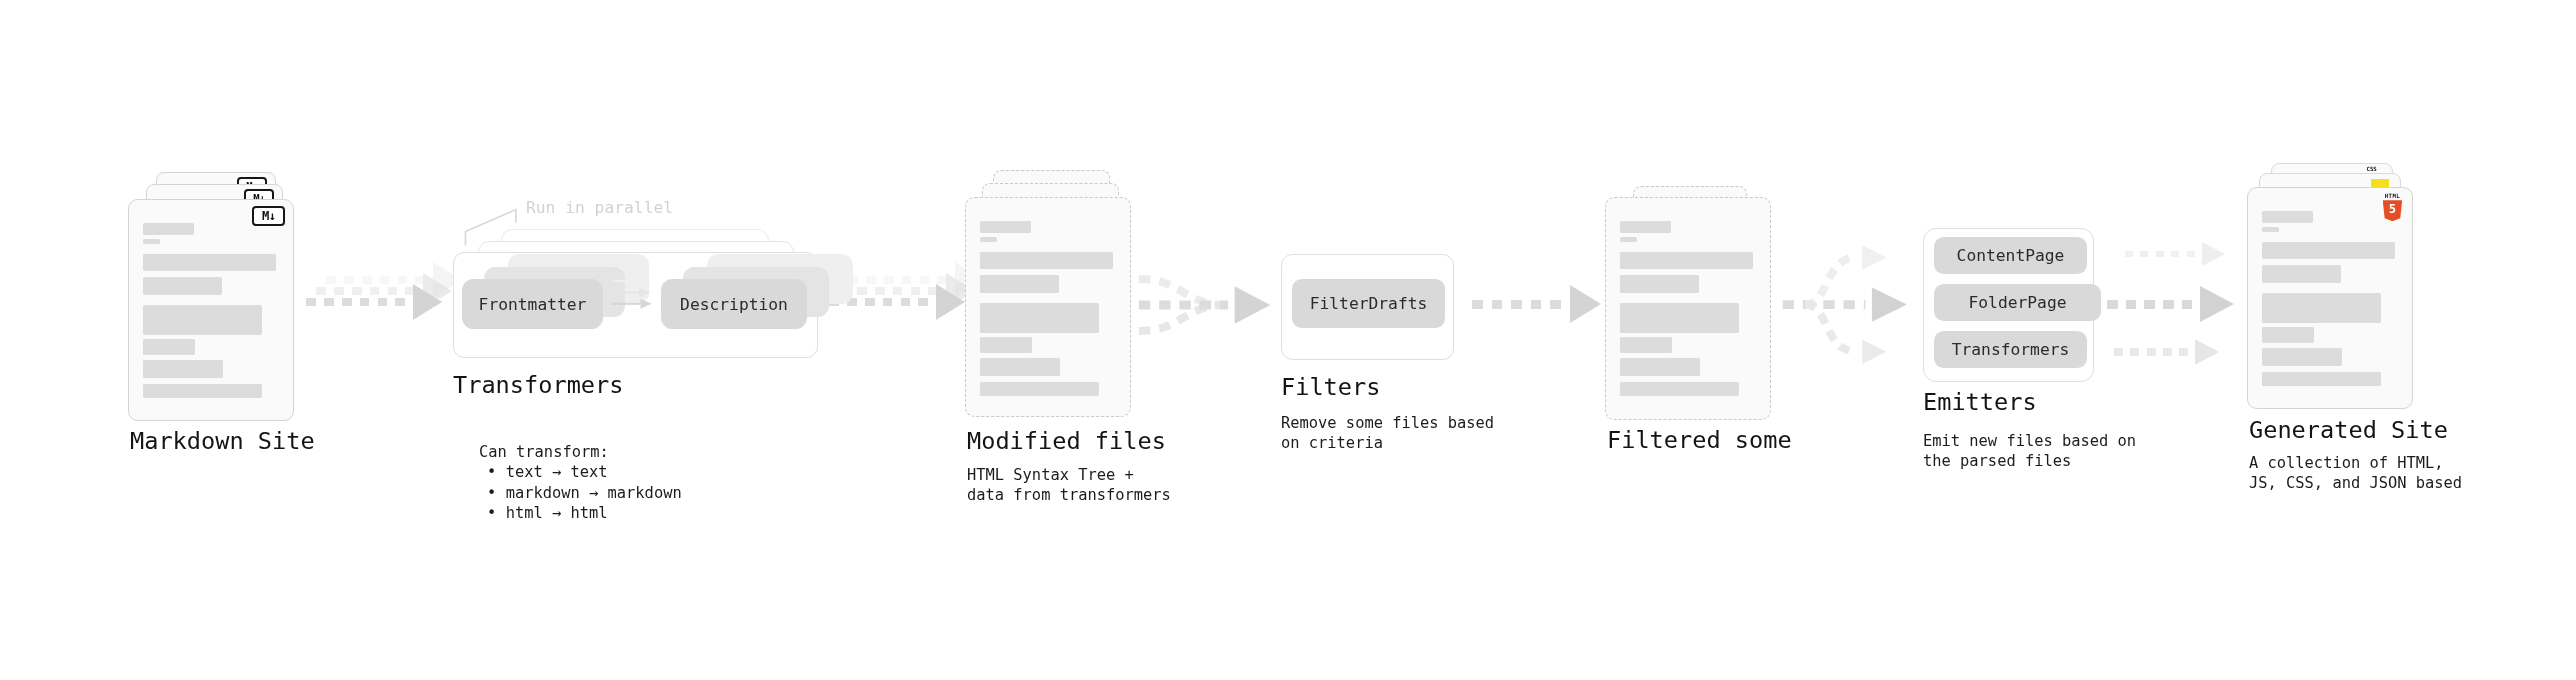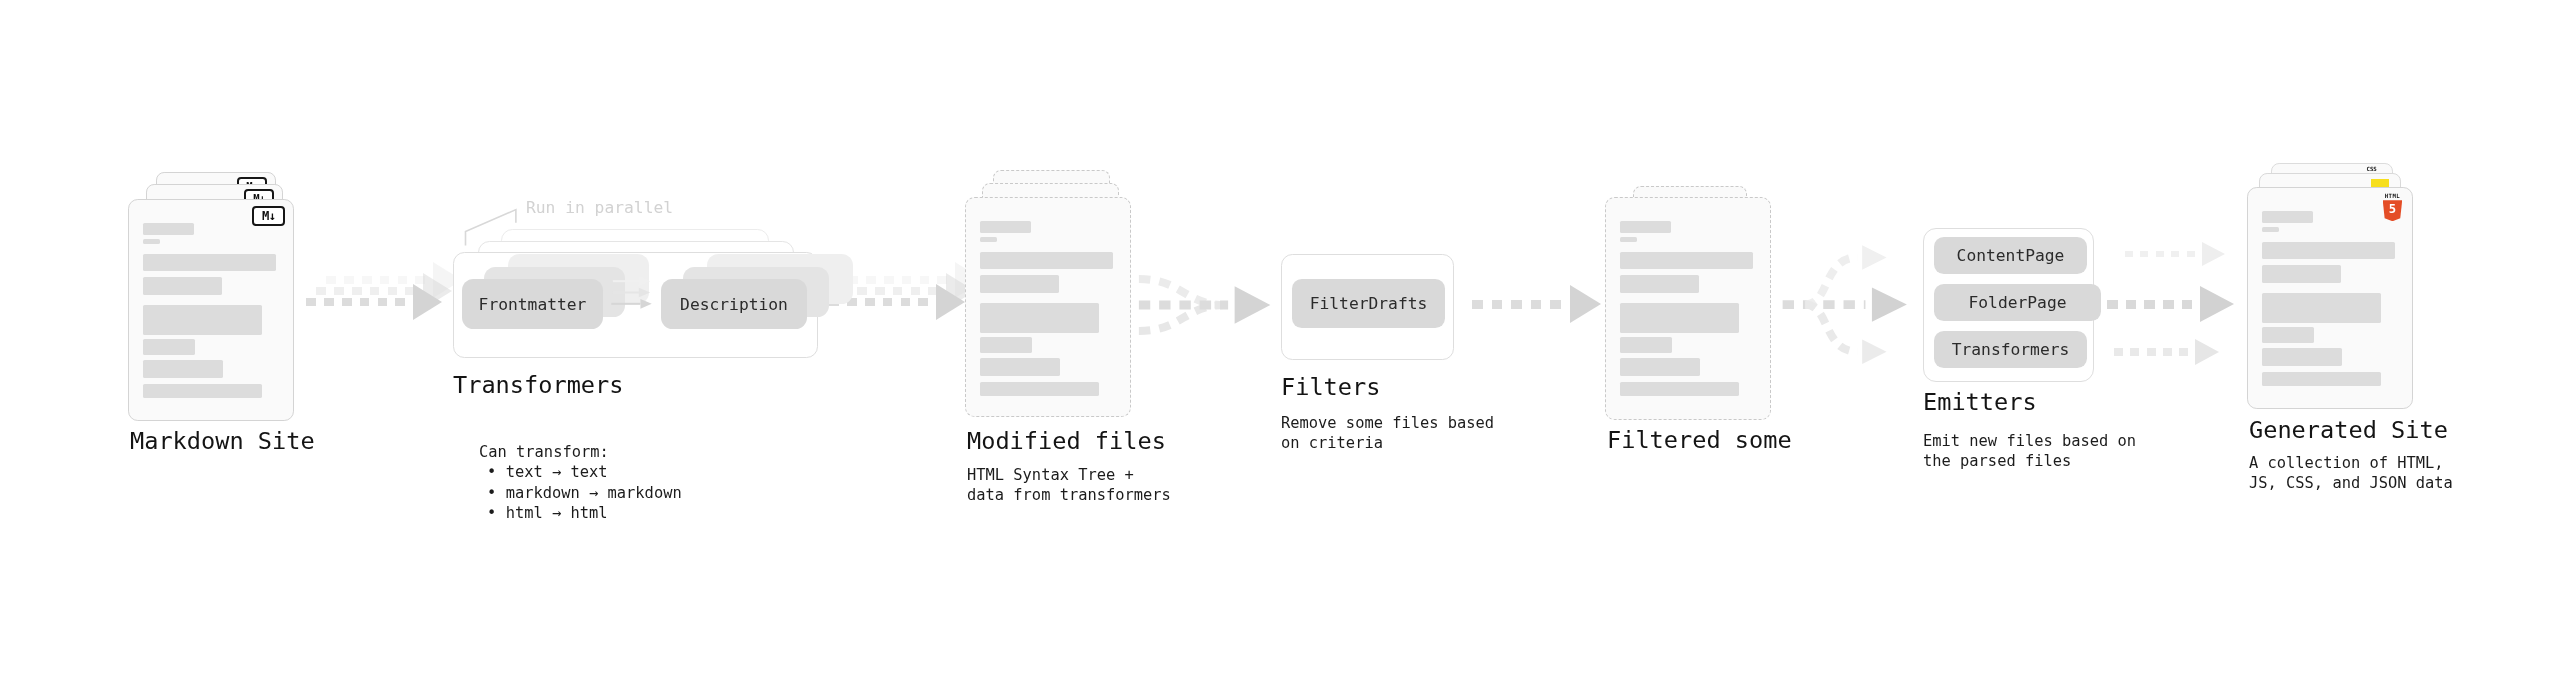--- a/index.html
+++ b/index.html
@@ -329,18 +329,18 @@
           <div class="bar" style="width: 79px; height: 18px; margin-top: 5.7px;"></div>
           <div class="bar" style="width: 119px; height: 30px; margin-top: 10.6px;"></div>
           <div class="bar" style="width: 52px; height: 15.4px; margin-top: 4.1px;"></div>
           <div class="bar" style="width: 80px; height: 18px; margin-top: 4.9px;"></div>
           <div class="bar" style="width: 119px; height: 14px; margin-top: 6.5px;"></div>
         </div>
     </div>
     <div class="h-label" style="left:2249px;top:416px;">Generated Site</div>
     <div class="note" style="left:2249px;top:453px;">
       <div>A collection of HTML,</div>
-      <div>JS, CSS, and JSON data</div>
+      <div>JS, CSS, and JSON based</div>
     </div>
   </div>
 
 </div>
 
 
 </body></html>

